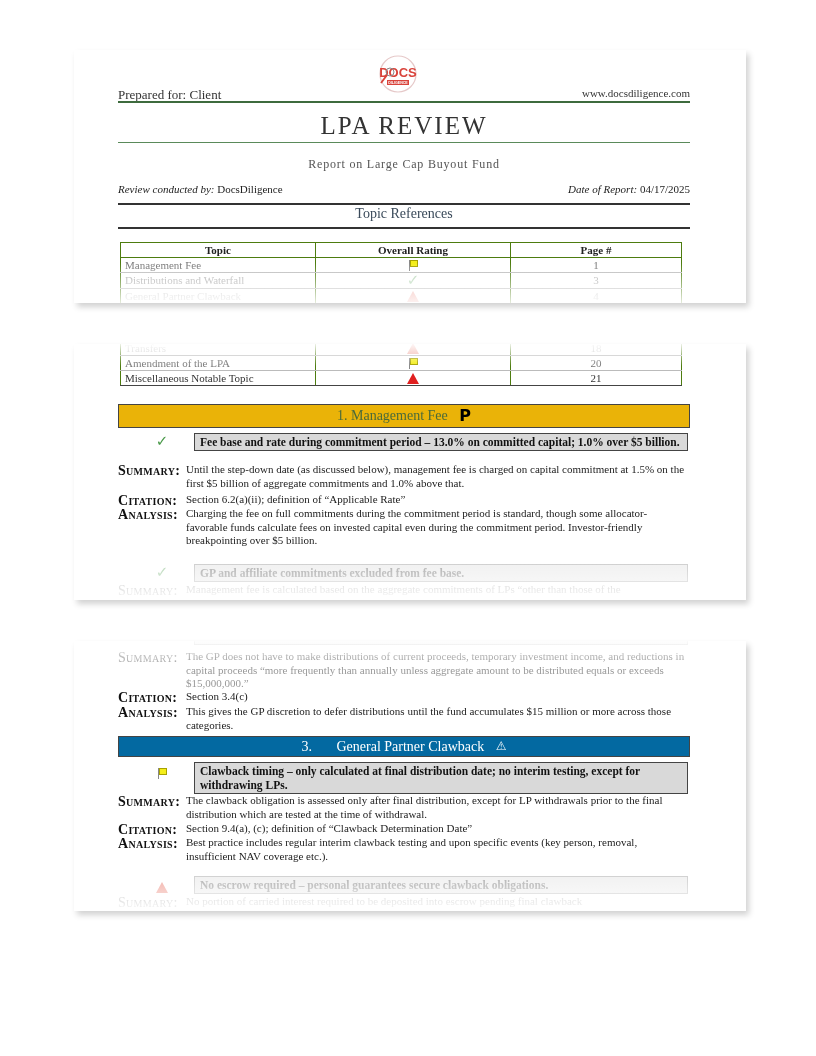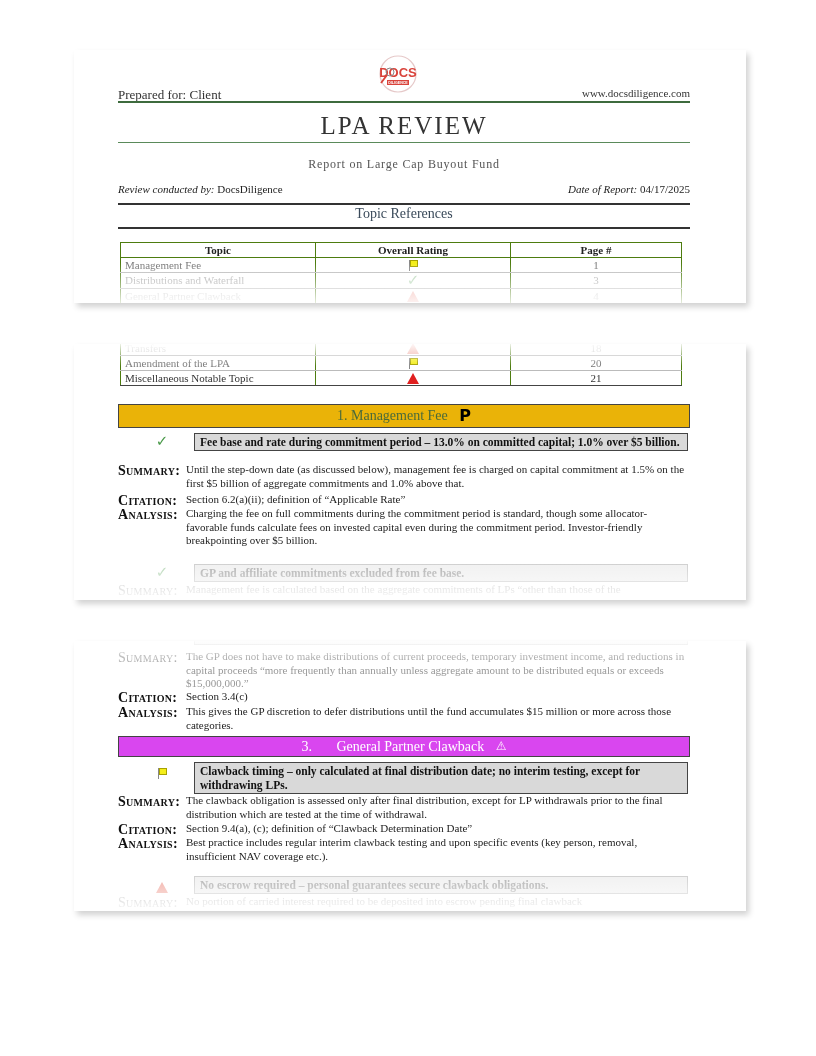--- a/index.html
+++ b/index.html
@@ -52,21 +52,21 @@
   .tri { display: inline-block; width: 0; height: 0; border-left: 6px solid transparent; border-right: 6px solid transparent;
     border-bottom: 11px solid #e02020; vertical-align: middle; position: relative; }
   .tri.pale { border-bottom-color: #f1a9a0; }
   .check { display: inline-block; color: #4a9a4a; font-size: 15px; font-family: "DejaVu Sans", sans-serif; line-height: 1; }
   .check.pale { color: #b6d6b6; }
 
   
   .banner { position: absolute; left: 44px; width: 570px; height: 22px; border: 1px solid #444;
     text-align: center; font-size: 14px; line-height: 22px; }
   .banner.yellow { background: #eab308; color: #4a6a3a; }
-  .banner.red { background: #d946ef; color: #ffffff; }
+  .banner.red { background: #0369a1; color: #ffffff; }
   .banner .bflag { display: inline-block; font-family: "DejaVu Sans", sans-serif; font-weight: bold; color: #000;
     font-size: 16px; margin-left: 8px; vertical-align: top; }
   .banner .warn { display: inline-block; margin-left: 8px; font-size: 12px; font-family: "DejaVu Sans", sans-serif; vertical-align: top; }
 
   .item-icon { position: absolute; left: 76px; width: 24px; text-align: center; }
   .item-title { position: absolute; left: 120px; width: 494px; background: #d9d9d9; border: 1px solid #444;
     font-weight: bold; font-size: 11.5px; padding: 1px 4px 1px 5px; line-height: 14px; box-sizing: border-box; color: #111; }
   .item-title.faded { background: #f0f0f0; border-color: #ccc; color: #aaa; }
 
   .lbl { position: absolute; left: 44px; width: 70px; font-size: 14px; font-weight: bold; font-variant: small-caps; color: #111; letter-spacing: 0.3px; }

